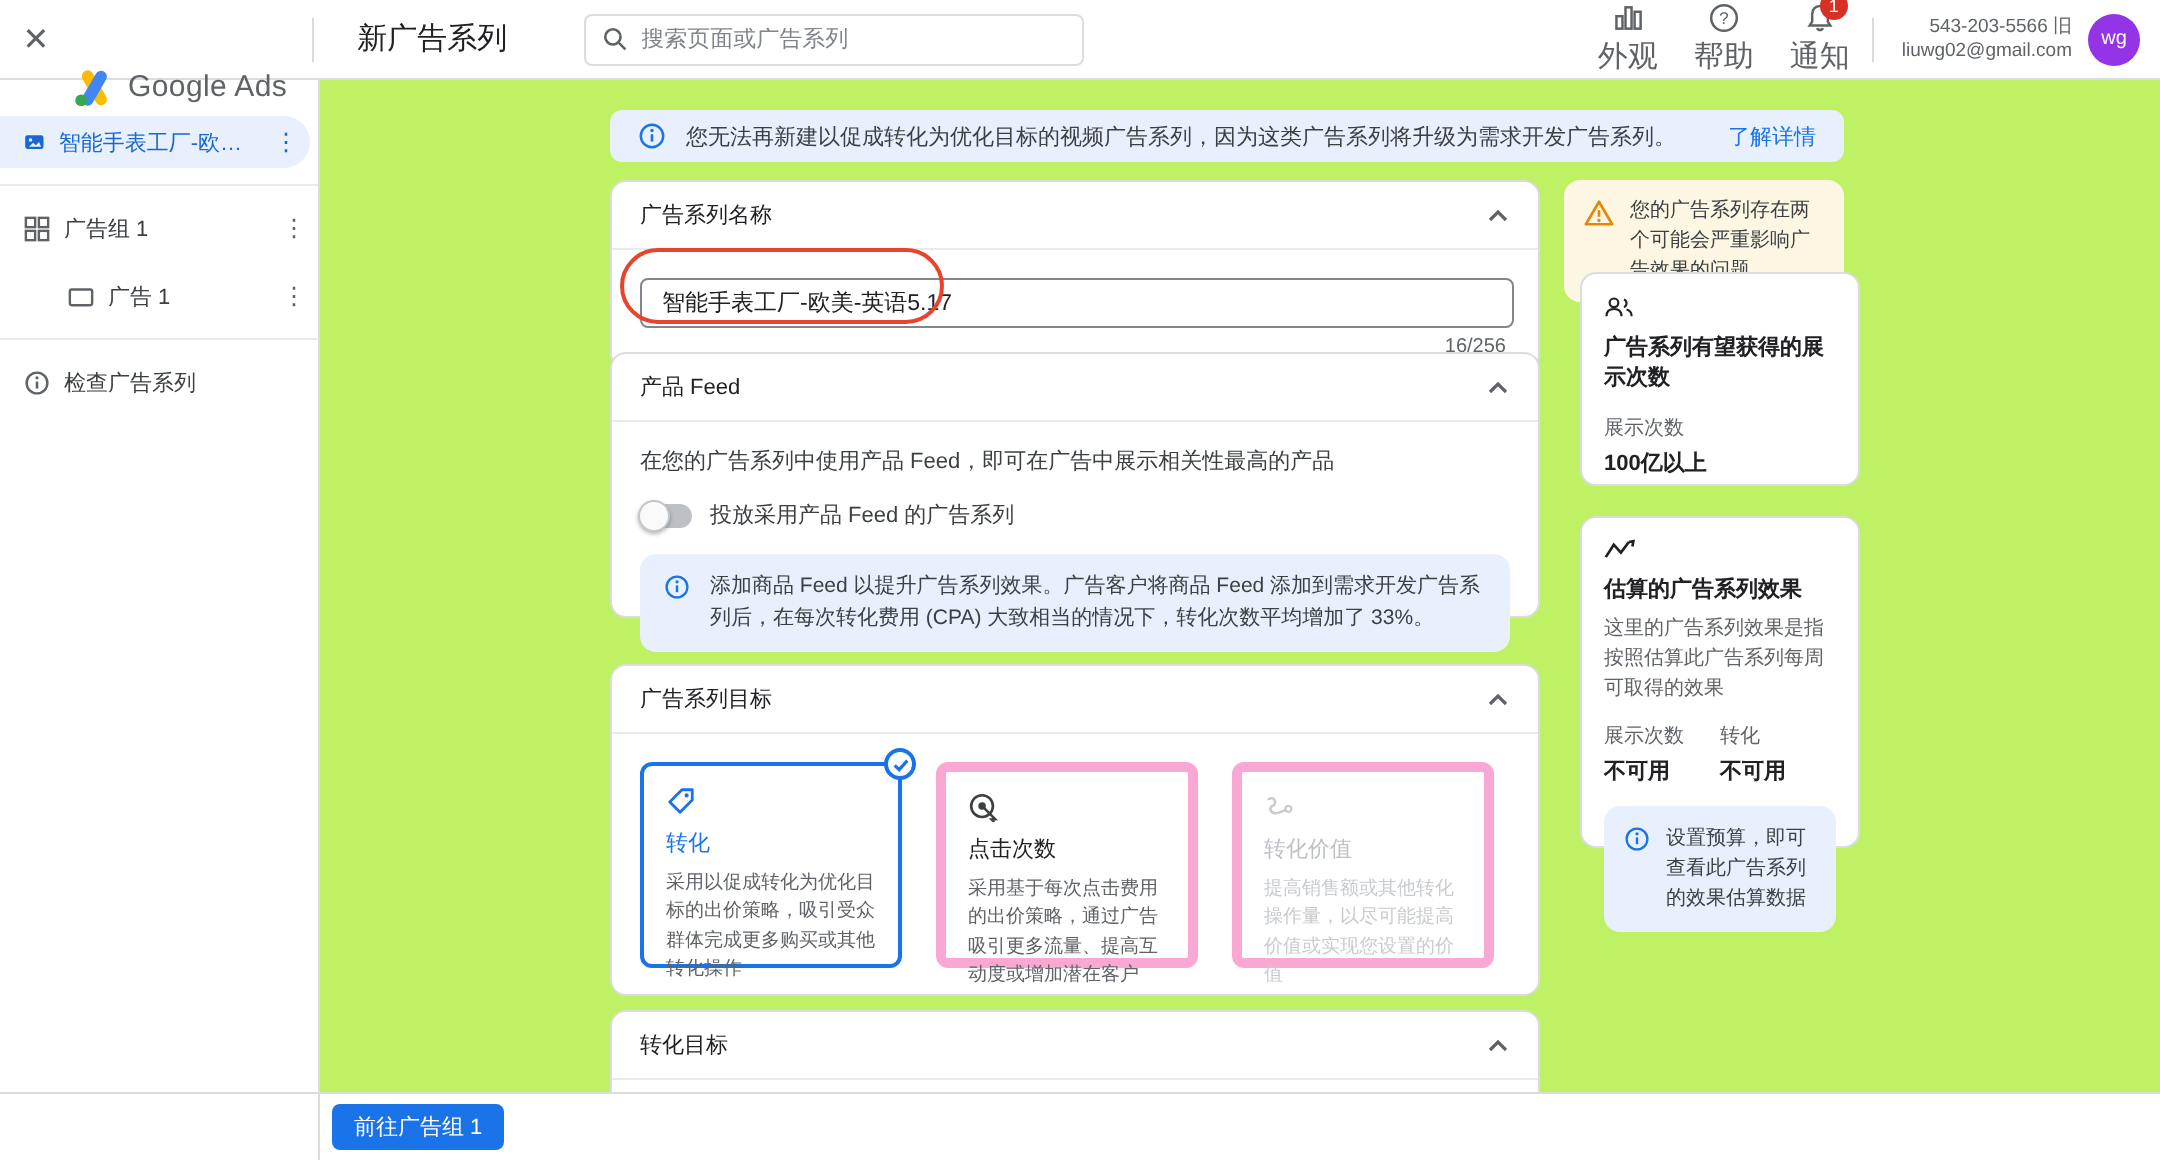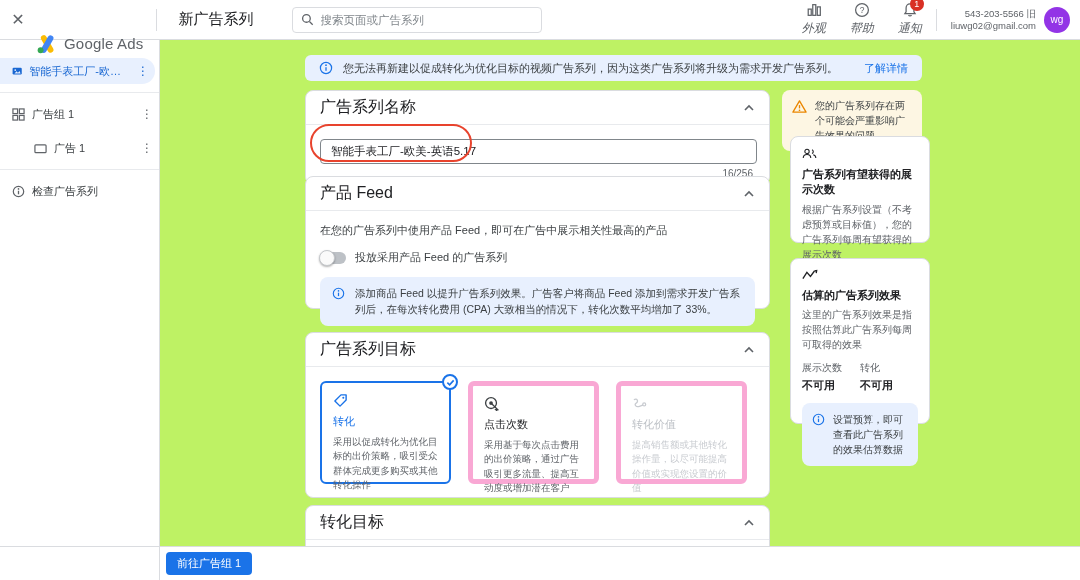--- a/index.html
+++ b/index.html
@@ -14,21 +14,21 @@
   .brand-text { font-size:15px; color:#5f6368; letter-spacing:.2px; }
   .tb-divider { width:1px; height:22px; background:#dadce0; }
   .page-title { font-size:15px; color:#202124; font-weight:500; padding:0 22px; white-space:nowrap; }
   .searchbox { display:flex; align-items:center; gap:7px; width:250px; height:26px;
                border:1px solid #dadce0; border-radius:4px; background:#fff; padding:0 8px; margin-left:16px; }
   .searchbox input { border:none; outline:none; flex:1; font-size:11.5px; color:#3c4043; background:transparent;
                      font-family:inherit; }
   .searchbox input::placeholder { color:#80868b; }
   .tb-right { margin-left:auto; display:flex; align-items:center; gap:4px; padding-right:10px; }
   .tb-tool { width:44px; display:flex; flex-direction:column; align-items:center; gap:2px; cursor:pointer; position:relative; }
-  .tb-tool .tool-label { font-size:12px; color:#5f6368;font-style:italic; }
+  .tb-tool .tool-label { font-size:15px; color:#5f6368; }
   .badge { position:absolute; top:-5px; right:8px; min-width:14px; height:14px; border-radius:8px; background:#d93025;
            color:#fff; font-size:9px; display:flex; align-items:center; justify-content:center; padding:0 3px; }
   .account { display:flex; align-items:center; gap:8px; margin-left:10px; }
   .account-text { text-align:right; line-height:1.25; }
   .account-text .l1 { font-size:9.5px; color:#5f6368; }
   .account-text .l2 { font-size:9.5px; color:#5f6368; }
   .avatar { width:26px; height:26px; border-radius:50%; background:#9334e6; color:#fff; font-size:10px;
             display:flex; align-items:center; justify-content:center; cursor:pointer; }
 
   
@@ -49,21 +49,21 @@
   
   .main { position:absolute; left:160px; top:40px; width:920px; height:540px; background:#bef264; overflow:hidden; }
   .banner { position:absolute; left:145px; top:15px; width:617px; height:26px; background:#e8f0fe; border-radius:6px;
             display:flex; align-items:center; gap:10px; padding:0 14px; }
   .banner-text { font-size:11px; color:#3c4043; flex:1; white-space:nowrap; overflow:hidden; }
   .banner-link { font-size:11px; color:#1a73e8; font-weight:500; cursor:pointer; white-space:nowrap; }
 
   .card { position:absolute; left:145px; width:465px; background:#fff; border:1px solid #dadce0; border-radius:8px; }
   .card-header { display:flex; align-items:center; justify-content:space-between; height:34px; padding:0 14px;
                  border-bottom:1px solid #e8eaed; }
-  .card-title { font-size:16px; font-weight:500; color:#202124; }
+  .card-title { font-size:11px; font-weight:500; color:#202124; }
   .chevron { cursor:pointer; display:flex; }
 
   .name-body { position:relative; padding:14px 14px 6px 14px; }
   .name-input { width:437px; height:25px; border:1px solid #80868b; border-radius:4px; padding:0 10px;
                 font-size:11.5px; color:#202124; font-family:inherit; outline:none; background:#fff; }
   .char-counter { text-align:right; font-size:10px; color:#5f6368; margin-top:4px; padding-right:2px; }
   .red-annotation { position:absolute; left:4px; top:-1px; width:162px; height:38px; border:2px solid #e8432d;
                     border-radius:19px; pointer-events:none; z-index:3; }
 
   .feed-body { padding:12px 14px 12px 14px; }
@@ -336,21 +336,20 @@
     <span class="warn-text">您的广告系列存在两个可能会严重影响广告效果的问题</span>
   </div>
 
   <div class="rp-card" style="top:96px; height:107px;">
     <svg width="15" height="13" viewBox="0 0 18 14">
       <circle cx="6" cy="4.5" r="2.6" fill="none" stroke="#202124" stroke-width="1.3"></circle>
       <path d="M1.5 12.5 C1.5 9.5 3.5 8.2 6 8.2 C8.5 8.2 10.5 9.5 10.5 12.5" fill="none" stroke="#202124" stroke-width="1.3"></path>
       <path d="M12 2.5 a2.5 2.5 0 0 1 0 4.6 M13.5 8.5 C15.5 9 16.6 10.6 16.6 12.5" fill="none" stroke="#202124" stroke-width="1.3"></path>
     </svg>
     <div class="rp-title">广告系列有望获得的展示次数</div>
-    <div class="rp-desc">根据广告系列设置（不考虑预算或目标值），您的广告系列每周有望获得的展示次数</div>
     <div class="rp-label">展示次数</div>
     <div class="rp-value">100亿以上</div>
   </div>
 
   <div class="rp-card" style="top:218px; height:166px;">
     <svg width="16" height="12" viewBox="0 0 18 12">
       <polyline points="1,10 5.5,3 9.5,7.5 14,1.5" fill="none" stroke="#202124" stroke-width="1.5"></polyline>
       <polyline points="14,1.5 16.5,1 16,4" fill="none" stroke="#202124" stroke-width="1.5"></polyline>
     </svg>
     <div class="rp-title">估算的广告系列效果</div>

